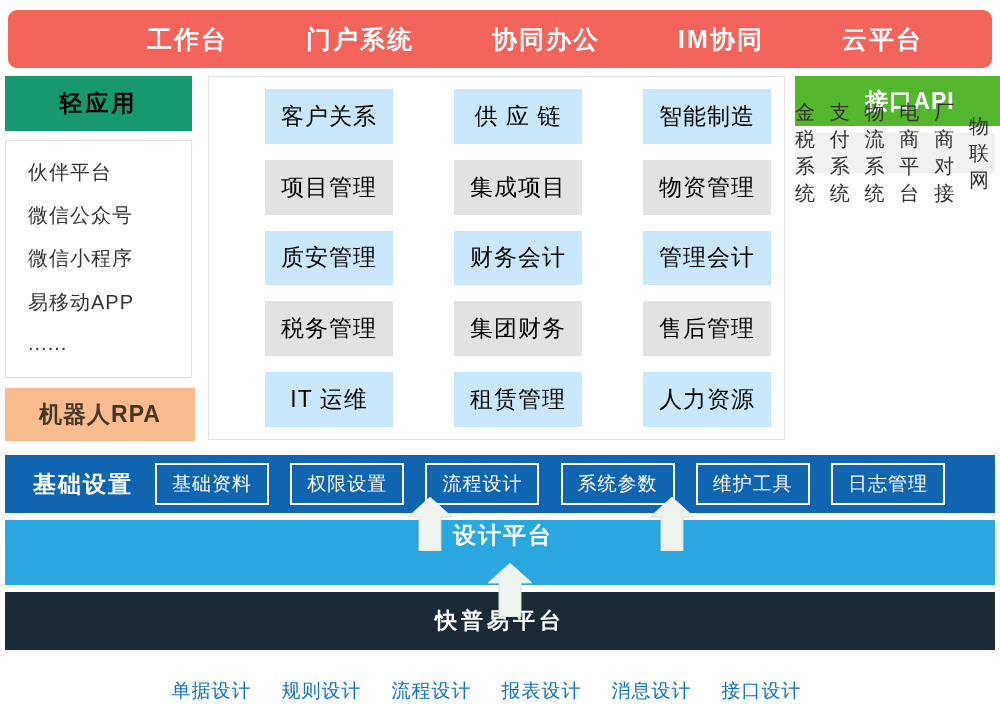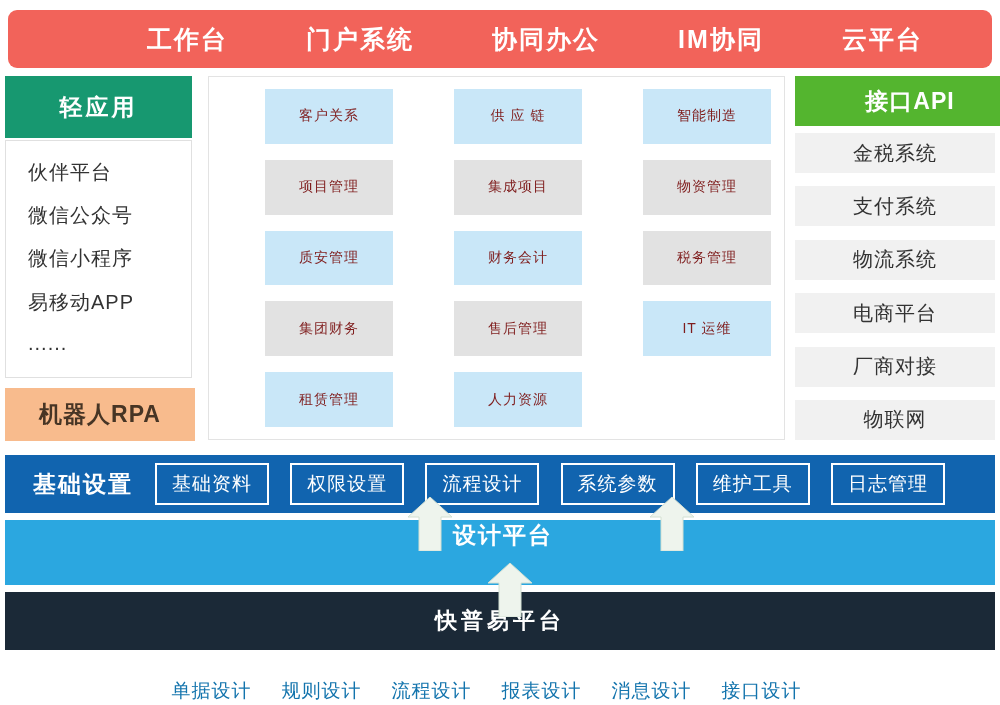--- a/index.html
+++ b/index.html
@@ -21,22 +21,22 @@
     display: flex; align-items: center; justify-content: space-around;
     padding-left: 100px; padding-right: 30px;
   }
   .banner-item {
     color: #fff; font-size: 25px; font-weight: bold; letter-spacing: 2px;
     cursor: pointer; white-space: nowrap;
   }
 
   
   .left-header {
-    position: absolute; left: 5px; top: 76px; width: 187px; height: 62px;
-    background: #179870; color: #ffffff; font-size: 23px; font-weight: bold;
+    position: absolute; left: 5px; top: 76px; width: 187px; height: 55px;
+    background: #179870; color: #000000; font-size: 23px; font-weight: bold;
     letter-spacing: 3px; display: flex; align-items: center; justify-content: center;
   }
   .left-list {
     position: absolute; left: 5px; top: 140px; width: 187px; height: 238px;
     background: #fff; border: 1px solid #e0e0e0;
     display: flex; flex-direction: column; justify-content: space-around;
     padding: 10px 0 14px 0;
   }
   .left-item {
     color: #333; font-size: 20px; padding-left: 22px; letter-spacing: 1px;
@@ -54,35 +54,35 @@
     position: absolute; left: 208px; top: 76px; width: 577px; height: 364px;
     background: #fff; border: 1px solid #e3e3e3;
     display: grid;
     grid-template-columns: repeat(3, 1fr);
     grid-template-rows: repeat(5, 1fr);
     gap: 16px 18px;
     padding: 12px 13px;
   }
   .cell {
     display: flex; align-items: center; justify-content: center;
-    font-size: 14px; color: #7f1d1d; letter-spacing: 1px;
+    font-size: 23px; color: #000000; letter-spacing: 1px;
     cursor: pointer; white-space: nowrap; margin-left: 43px;
   }
   .cell.blue { background: #c9e7f8; }
   .cell.gray { background: #e2e2e2; }
 
   
   .right-header {
     position: absolute; left: 795px; top: 76px; width: 230px; height: 50px;
     background: #54b52f; color: #fff; font-size: 23px; font-weight: bold;
     letter-spacing: 1px; display: flex; align-items: center; justify-content: center;
   }
   .right-list {
     position: absolute; left: 795px; top: 133px; width: 200px; height: 307px;
-    display: flex; flex-direction: column; justify-content: space-between;
+    display: flex; flex-direction: row; justify-content: space-between;
   }
   .right-item {
     height: 40px; background: #f1f1f1; color: #333; font-size: 20px;
     letter-spacing: 1px; display: flex; align-items: center; justify-content: center;
     cursor: pointer;
   }
 
   
   .bar {
     position: absolute; left: 5px; width: 990px;
@@ -152,20 +152,21 @@
     <div class="cell blue">客户关系</div>
     <div class="cell blue">供 应 链</div>
     <div class="cell blue">智能制造</div>
 
     <div class="cell gray">项目管理</div>
     <div class="cell gray">集成项目</div>
     <div class="cell gray">物资管理</div>
 
     <div class="cell blue">质安管理</div>
     <div class="cell blue">财务会计</div>
+    <div class="cell blue">管理会计</div>
 
     <div class="cell gray">税务管理</div>
     <div class="cell gray">集团财务</div>
     <div class="cell gray">售后管理</div>
 
     <div class="cell blue">IT 运维</div>
     <div class="cell blue">租赁管理</div>
     <div class="cell blue">人力资源</div>
   </div>
 

